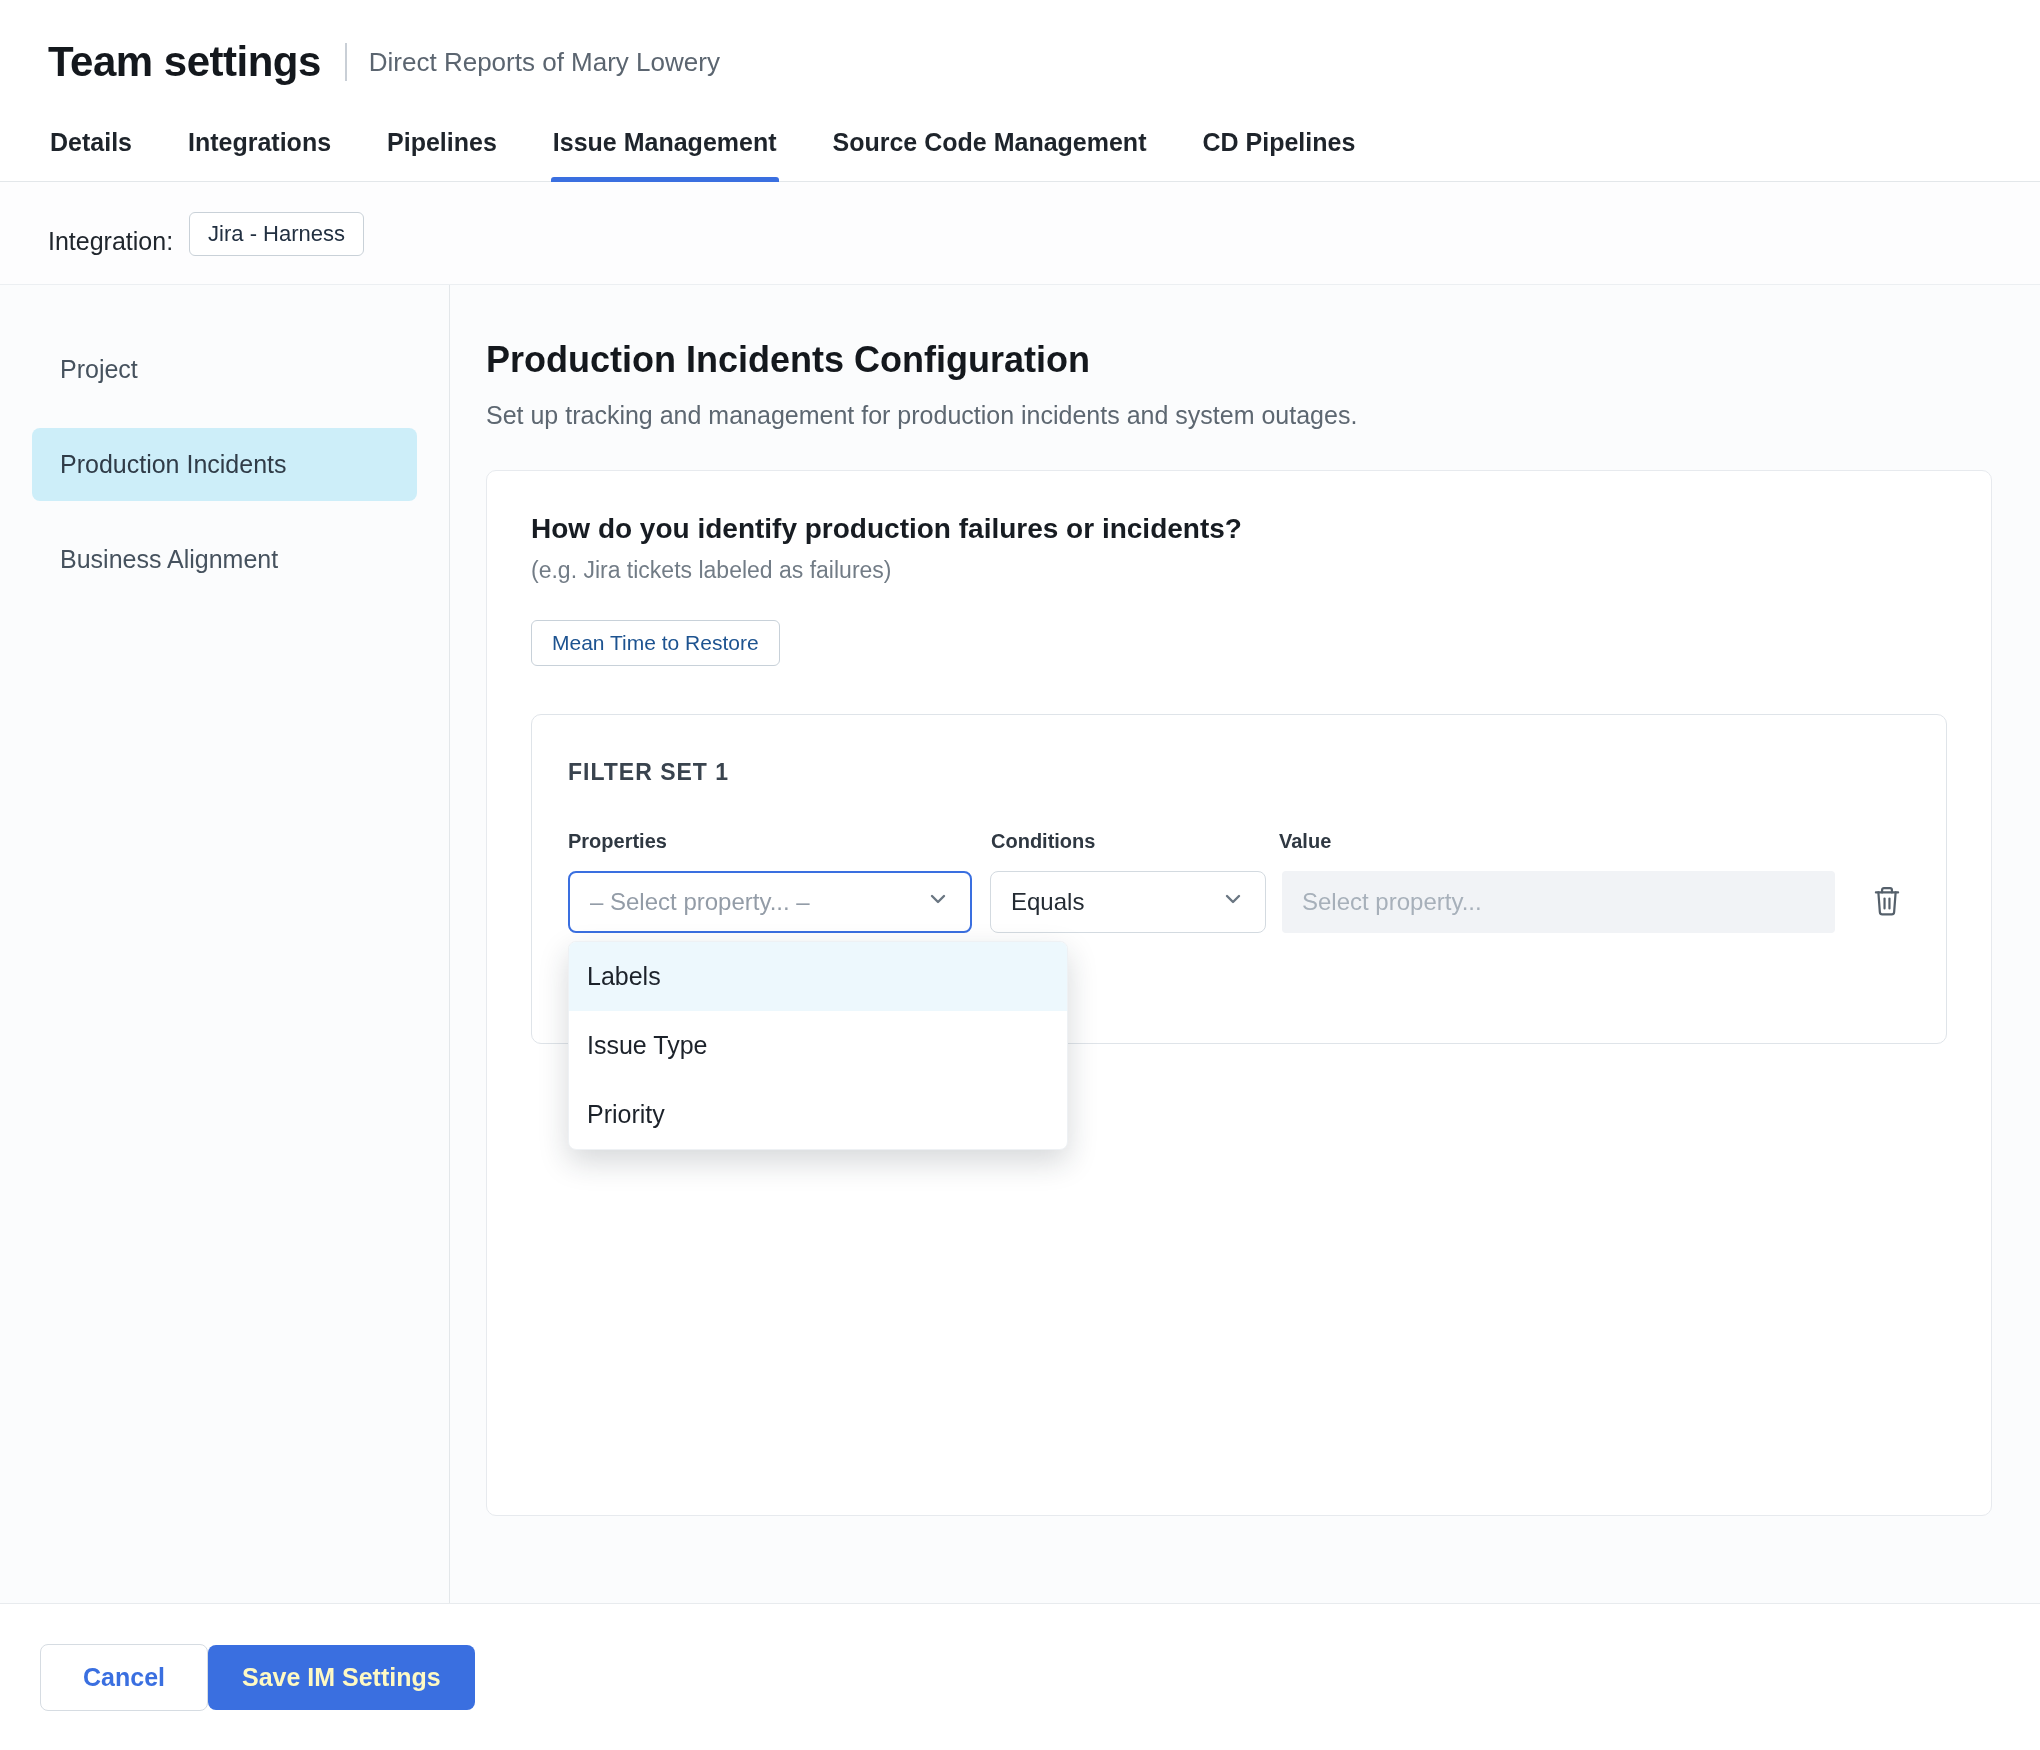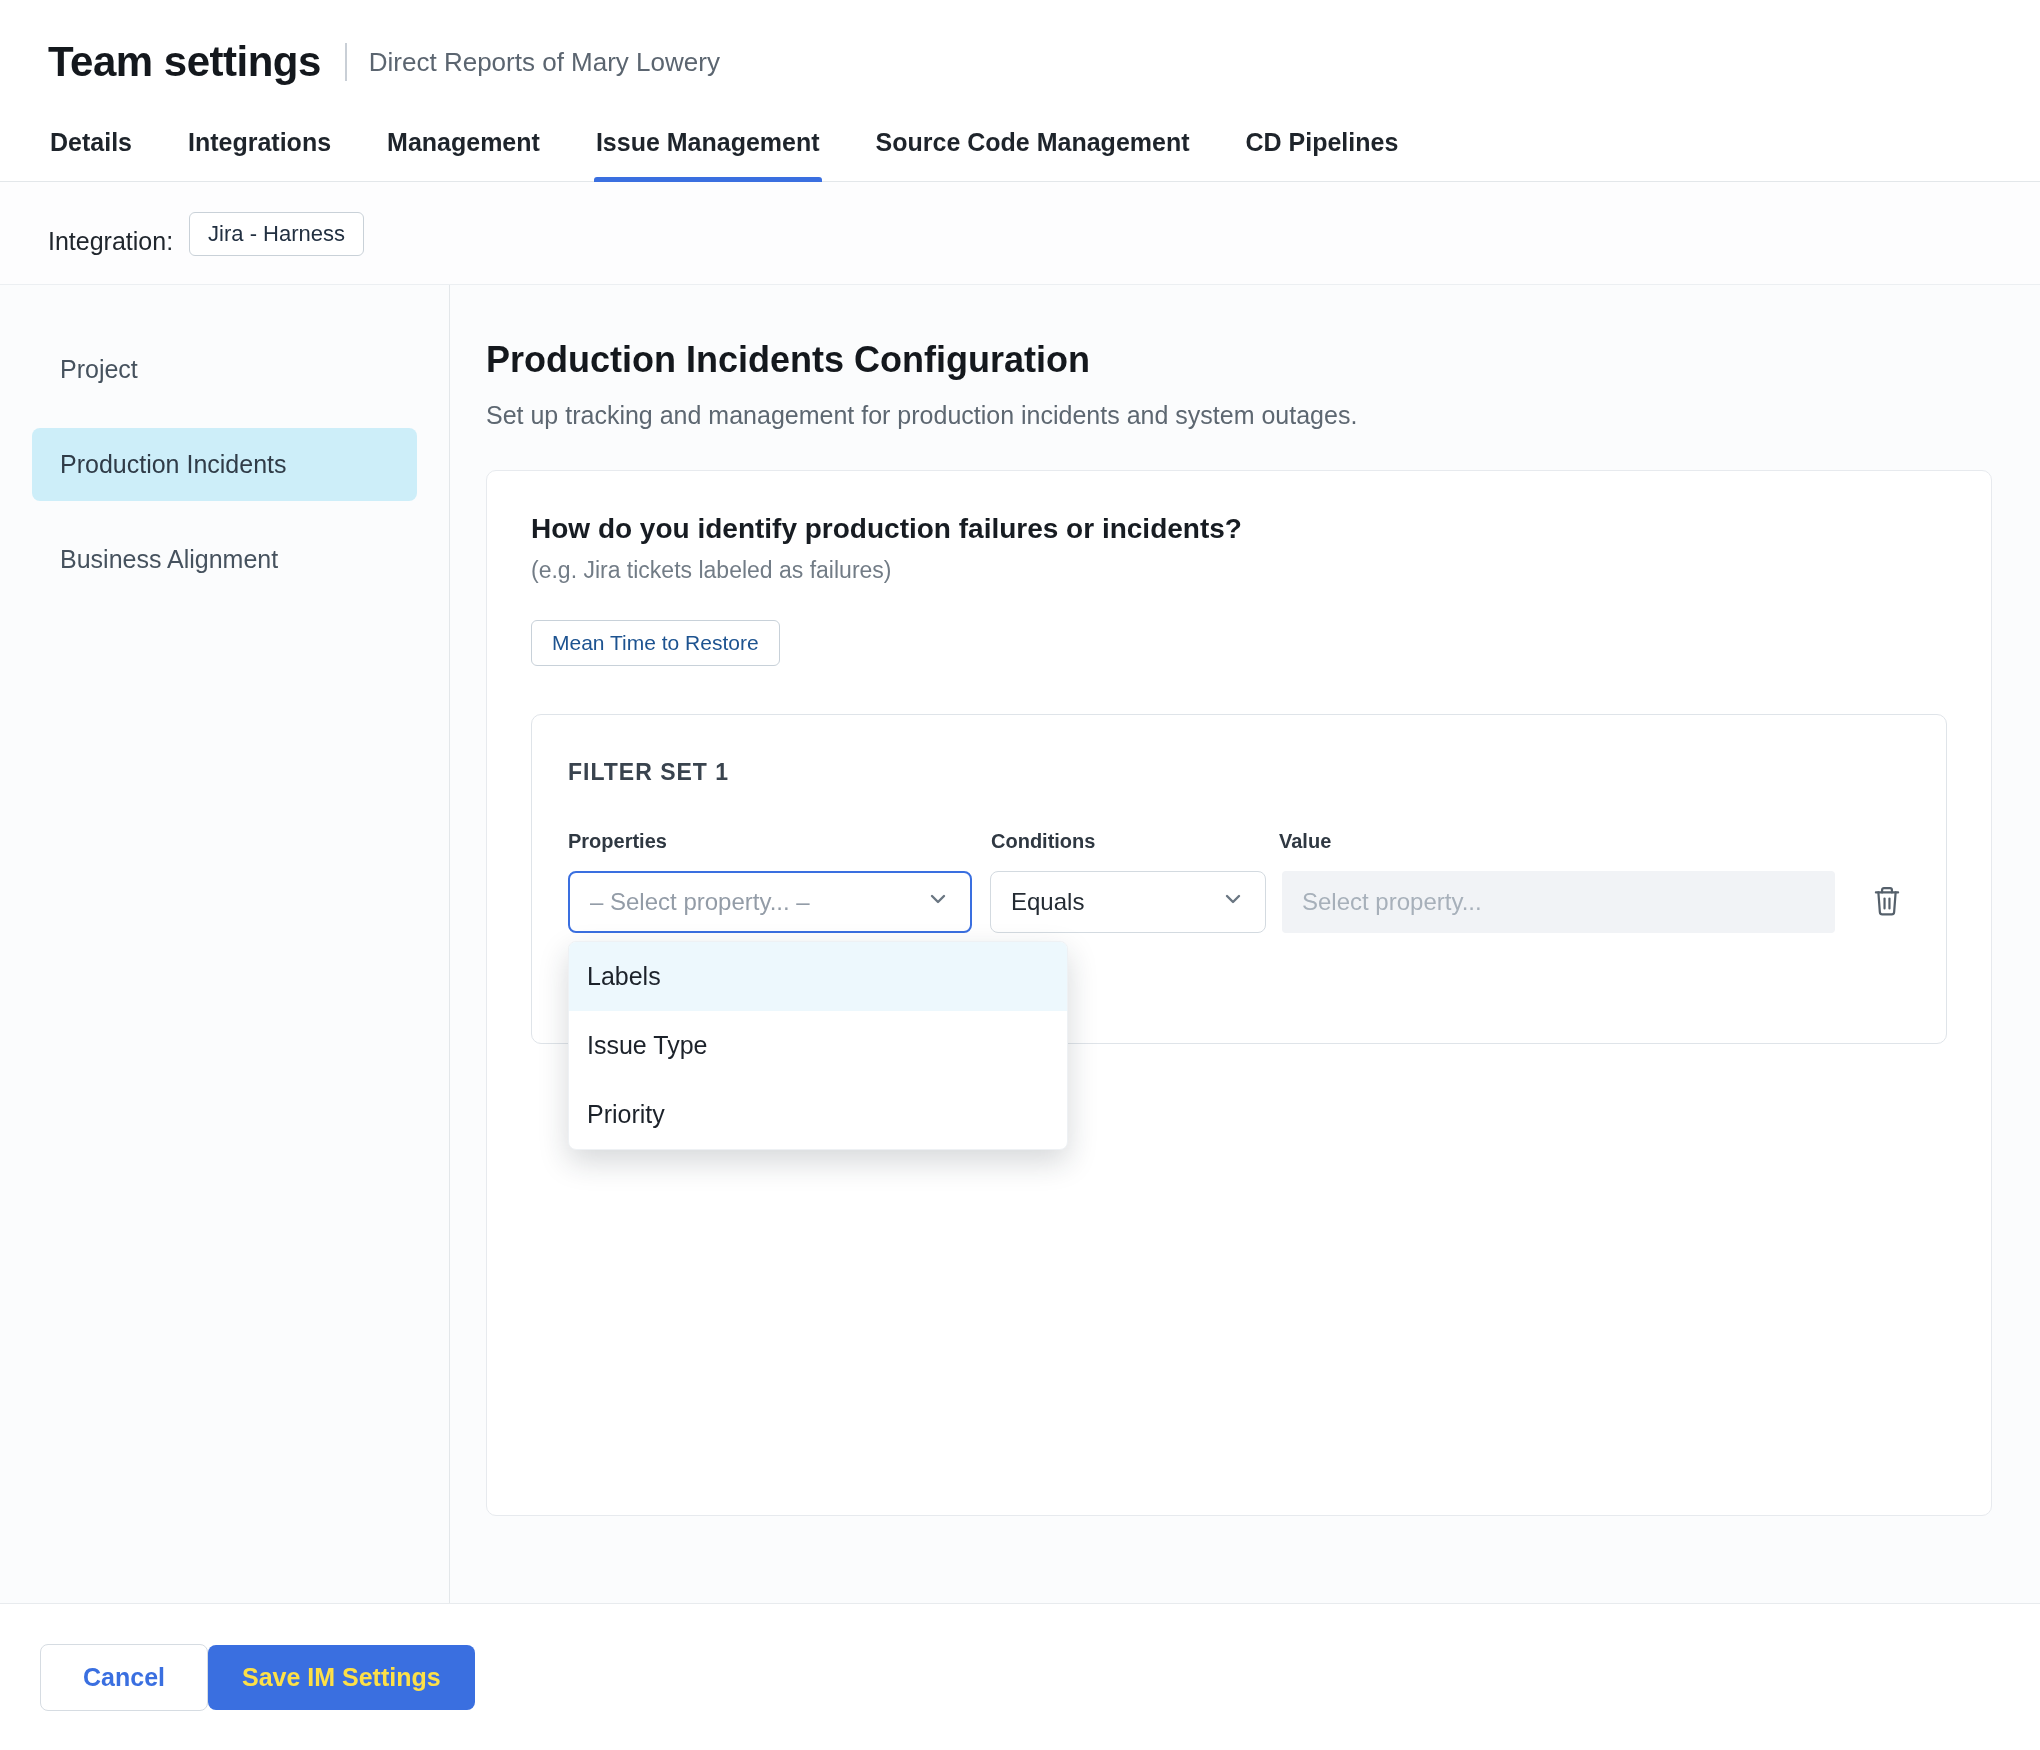--- a/index.html
+++ b/index.html
@@ -275,38 +275,38 @@
     font-family: inherit;
   }
   .btn-cancel {
     background: #ffffff;
     color: #3a6fe0;
     border: 1px solid #d6dce2;
     padding: 18px 42px;
   }
   .btn-save {
     background: #3a6fe0;
-    color: #fde047;
+    color: #fef9c3;
     border: none;
     text-align: center;
   }
 </style>
 </head>
 <body>
 
 <div class="header-top">
   <div class="page-title">Team settings</div>
   <div class="title-divider"></div>
   <div class="page-subtitle">Direct Reports of Mary Lowery</div>
 </div>
 
 <div class="tab-bar">
   <div class="tab">Details</div>
   <div class="tab">Integrations</div>
-  <div class="tab">Management</div>
+  <div class="tab">Pipelines</div>
   <div class="tab active">Issue Management</div>
   <div class="tab">Source Code Management</div>
   <div class="tab">CD Pipelines</div>
 </div>
 
 <div class="integration-row">
   <span class="integration-label">Integration:</span>
   <span class="integration-chip">Jira - Harness</span>
 </div>
 

